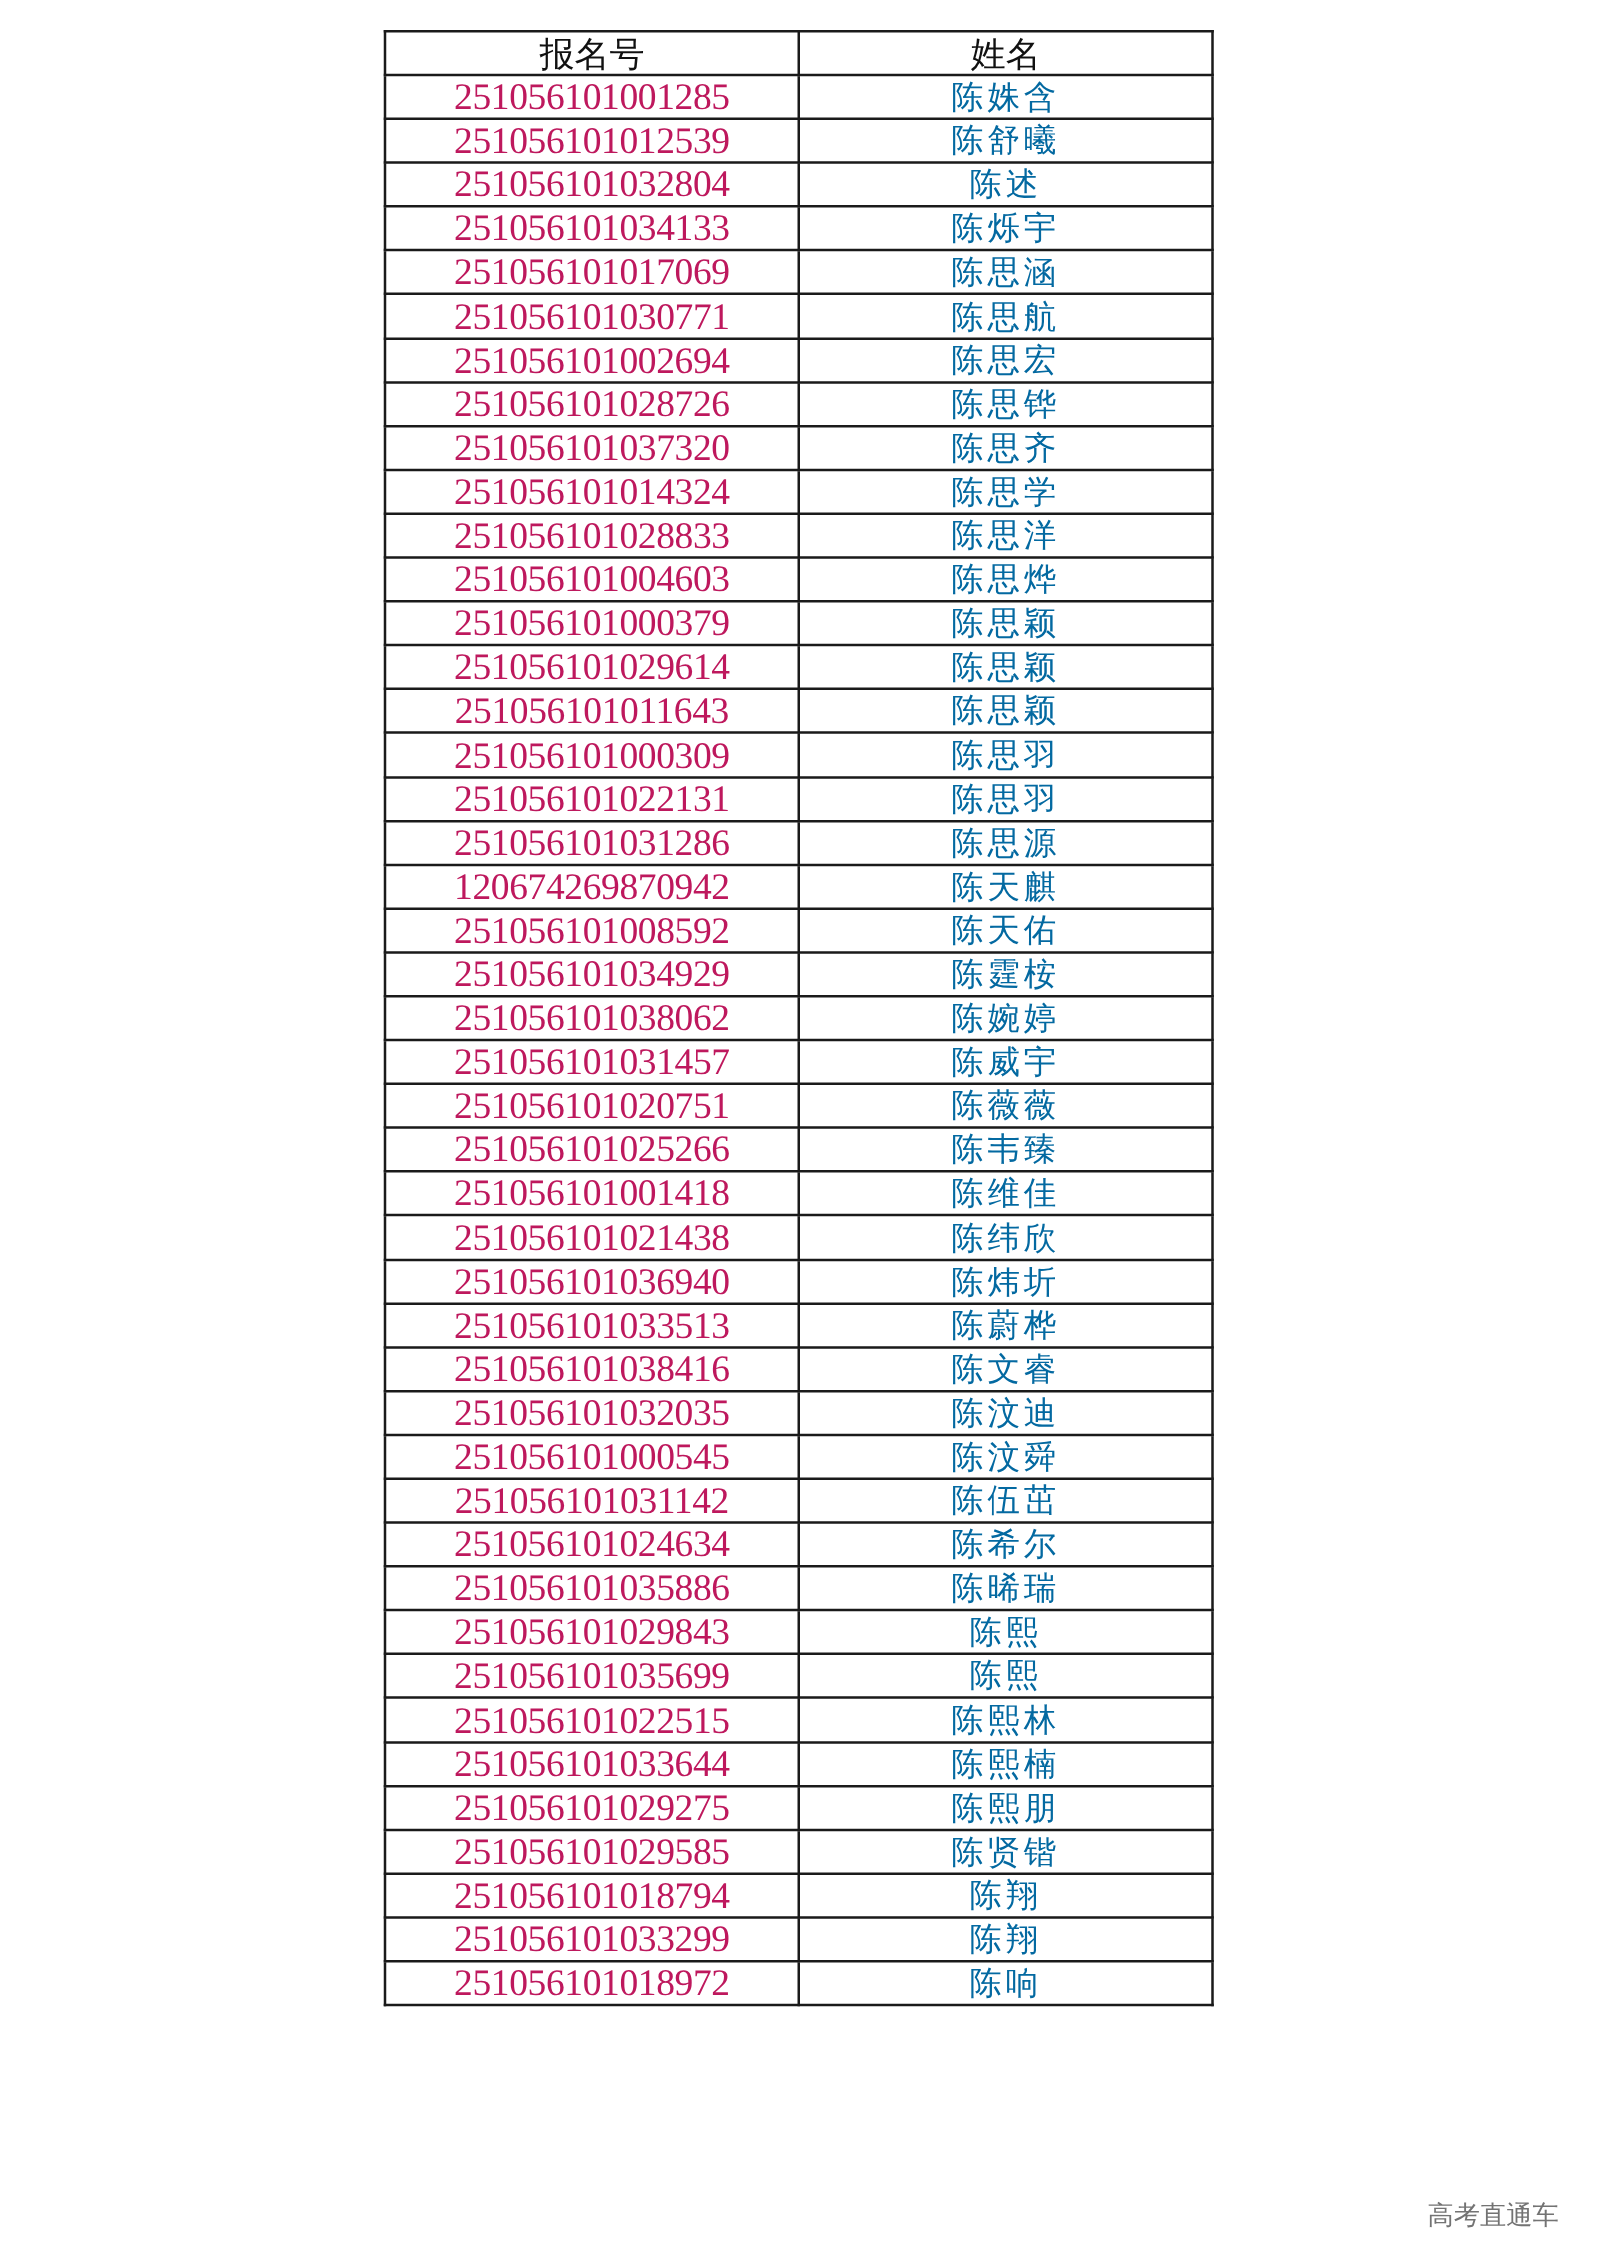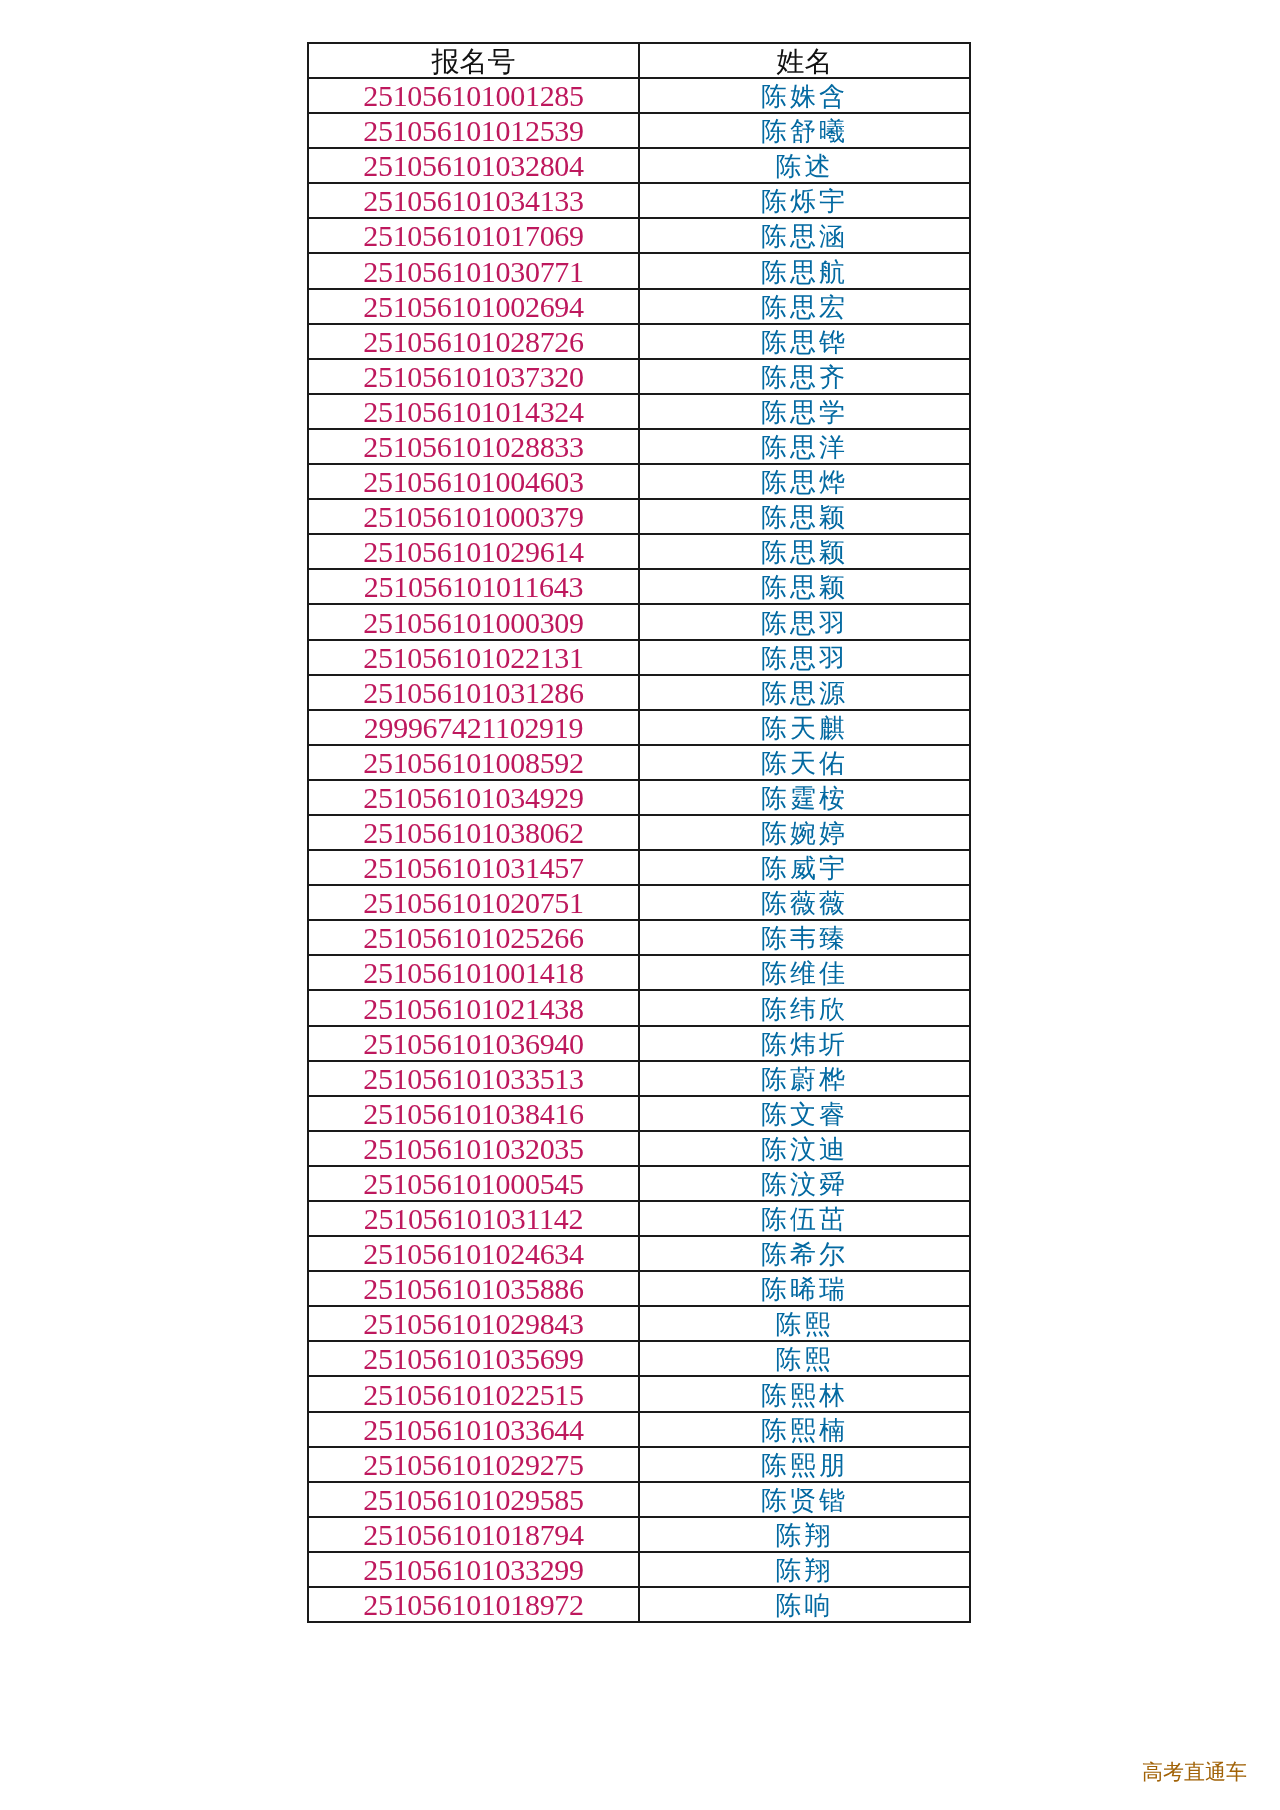--- a/index.html
+++ b/index.html
@@ -9,21 +9,21 @@
     }
     body {
       width: 1280px;
       height: 1810px;
       position: relative;
       overflow: hidden;
     }
     .sheet {
       position: absolute;
       left: 307px;
-      top: 42px;
+      top: 24px;
       width: 662px;
     }
     table.roster {
       border-collapse: collapse;
       width: 662px;
       table-layout: fixed;
     }
     table.roster col.c-id { width: 331px; }
     table.roster col.c-name { width: 331px; }
     table.roster th,
@@ -60,21 +60,21 @@
       color: #0369a1;
       letter-spacing: 3px;
       font-weight: 300;
     }
     .watermark {
       position: absolute;
       left: 1142px;
       top: 1758px;
       font-family: "DejaVu Sans", "Liberation Sans", sans-serif;
       font-size: 21px;
-      color: #a16207;
+      color: #737373;
       letter-spacing: 0px;
       white-space: nowrap;
     }
   </style>
 </head>
 <body>
 
 <div class="sheet">
   <table class="roster">
     <colgroup>
@@ -154,21 +154,21 @@
         </tr>
         <tr>
           <td class="id-cell">251056101022131</td>
           <td class="name-cell">陈思羽</td>
         </tr>
         <tr>
           <td class="id-cell">251056101031286</td>
           <td class="name-cell">陈思源</td>
         </tr>
         <tr>
-          <td class="id-cell">299967421102919</td>
+          <td class="id-cell">120674269870942</td>
           <td class="name-cell">陈天麒</td>
         </tr>
         <tr>
           <td class="id-cell">251056101008592</td>
           <td class="name-cell">陈天佑</td>
         </tr>
         <tr>
           <td class="id-cell">251056101034929</td>
           <td class="name-cell">陈霆桉</td>
         </tr>

